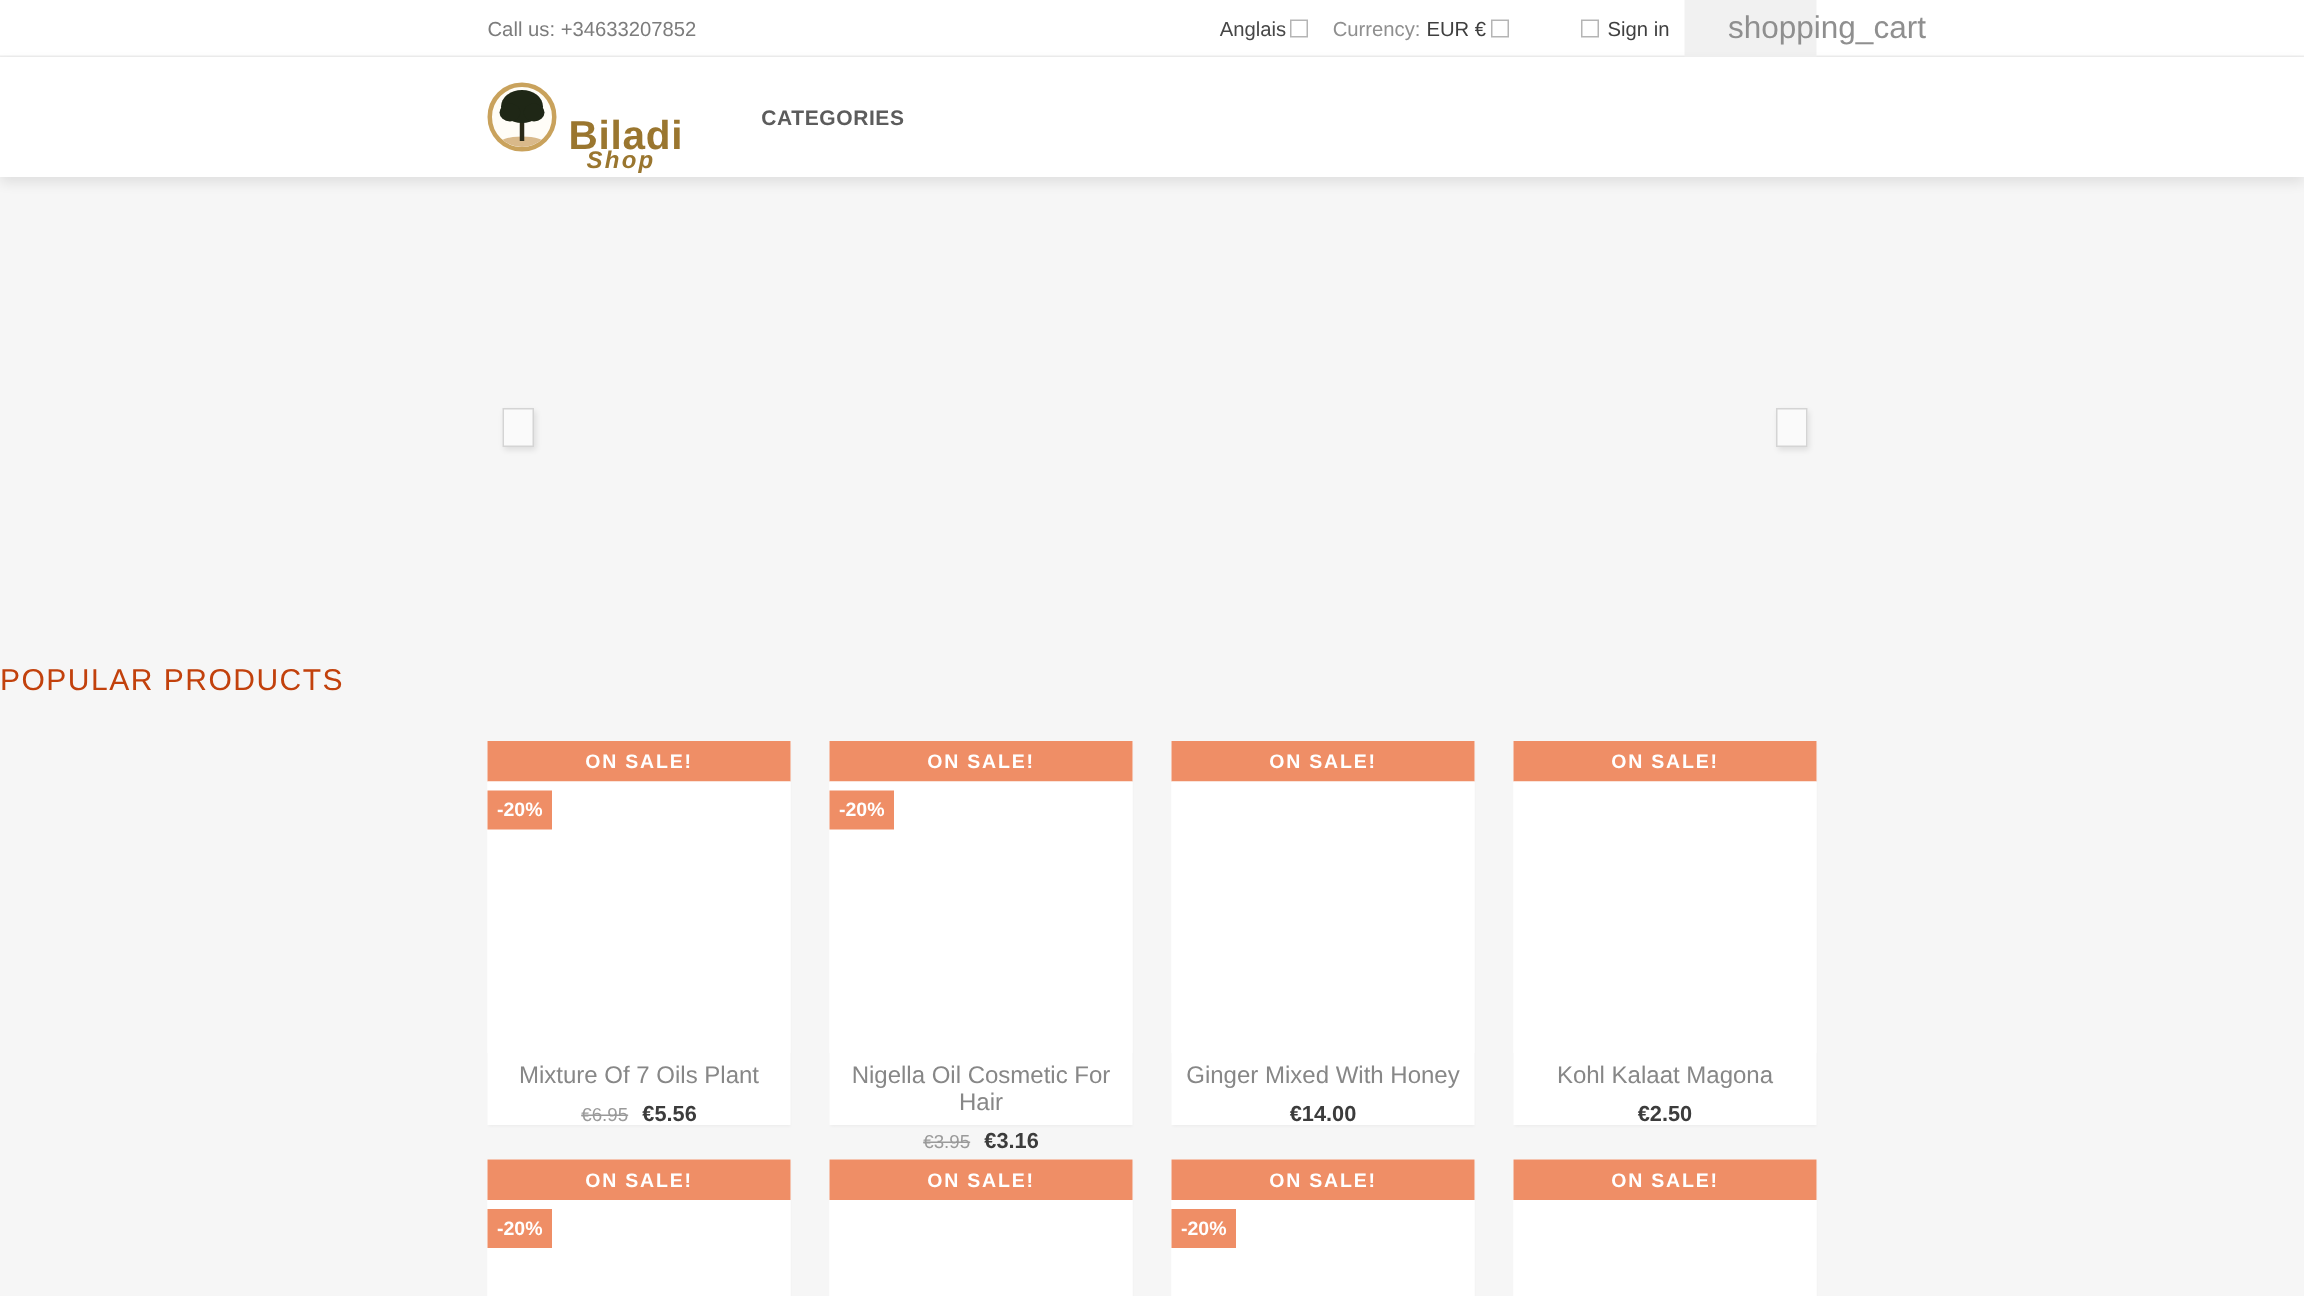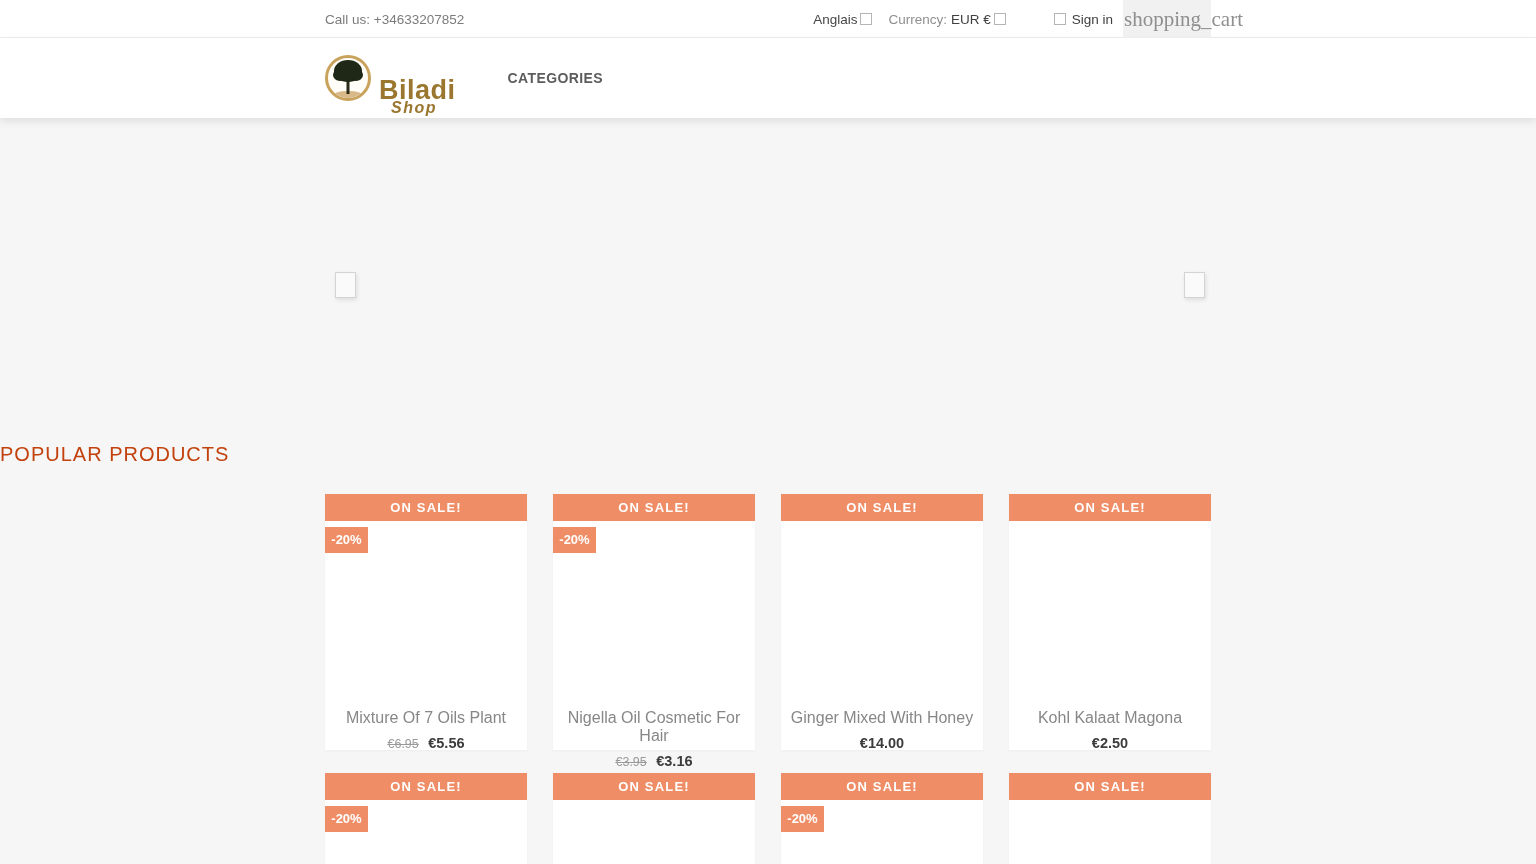--- a/index.html
+++ b/index.html
@@ -16,21 +16,21 @@
   .tb-item { display:flex; align-items:center; font-size:13.5px; cursor:pointer; }
   .lang-label { color:#474747; }
   .cur-label { color:#8f8f8f; margin-right:4px; }
   .cur-value { color:#3f3f3f; }
   .glyph-box { display:inline-block; width:12px; height:12px; border:1px solid #b5b5b5; margin-left:3px; background:#fff; }
   .signin { margin-left:48px; }
   .signin .glyph-box { margin:0 6px 0 0; }
   .signin-label { color:#3f3f3f; }
   .lang { margin-left:0; }
   .currency { margin-left:16px; }
-  .cart-btn { width:88px; height:38px; background:#f1f1f1; margin-left:10px; display:flex; align-items:center; padding-left:1px; cursor:pointer;font-family:Liberation Serif, serif; }
+  .cart-btn { width:88px; height:38px; background:#f1f1f1; margin-left:10px; display:flex; align-items:center; padding-left:29px; cursor:pointer; }
   .cart-glyph { font-size:21px; color:#8f8f8f; white-space:nowrap; letter-spacing:0; }
 
   
   .header { height:80px; background:#fff; position:relative; z-index:2; box-shadow:0 4px 8px rgba(0,0,0,0.09); }
   .header-inner { display:flex; align-items:center; height:80px; }
   .logo { display:flex; align-items:center; cursor:pointer; }
   .logo-circle { width:46px; height:46px; border-radius:50%; border:3px solid #c9a25c; background:#fffdf7; display:flex; align-items:flex-end; justify-content:center; overflow:hidden; flex:0 0 auto; }
   .logo-text { margin-left:8px; line-height:1;margin-top:36px; }
   .logo-line1 { font-size:27px; font-weight:bold; color:#9a762f; letter-spacing:0.5px; }
   .logo-line2 { font-size:16px; font-weight:bold; font-style:italic; color:#9a762f; margin-top:-4px; padding-left:12px; letter-spacing:1.5px; }

